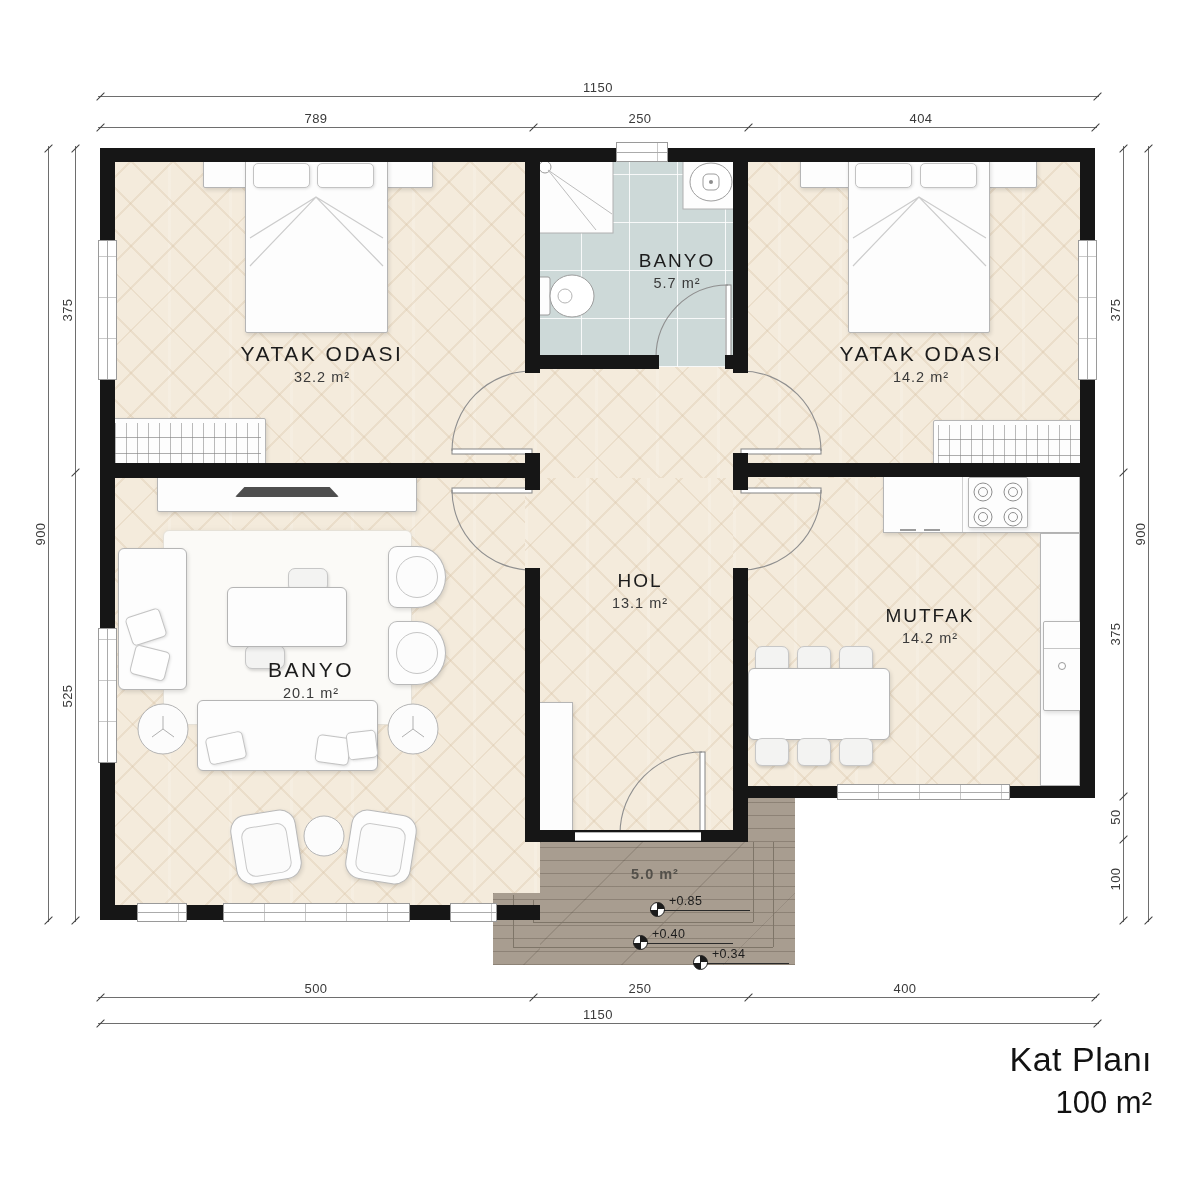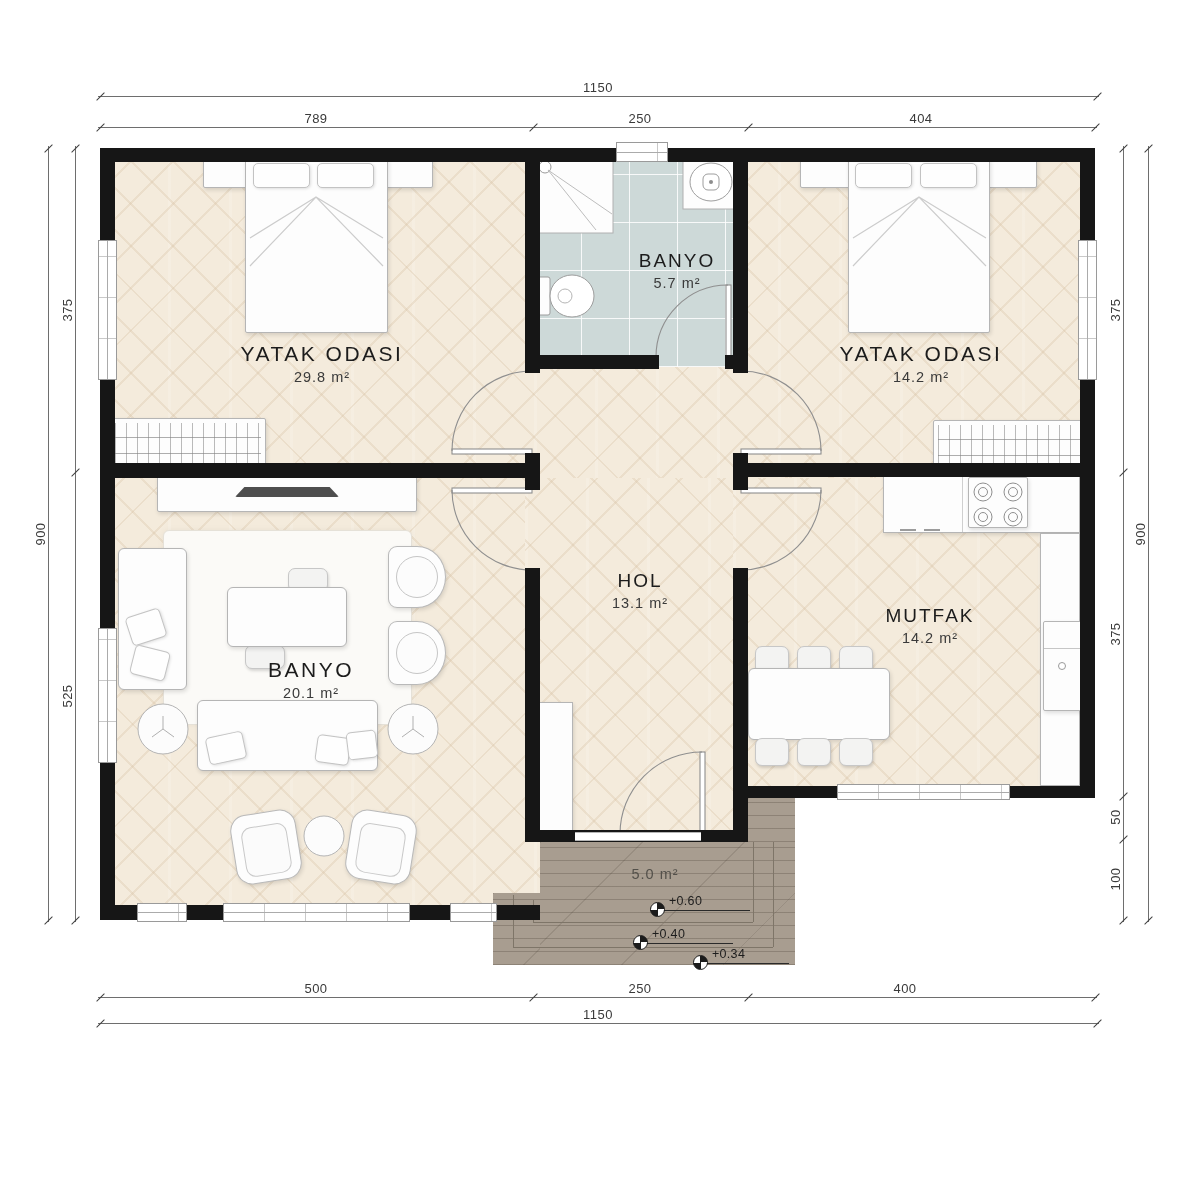--- a/index.html
+++ b/index.html
@@ -49,21 +49,21 @@
     border-radius:10px 55% 55% 10px;box-shadow:1px 2px 4px rgba(0,0,0,.13);}
   .cushion{position:absolute;background:#fcfcfc;border:1px solid #c6c6c6;border-radius:50%;}
   .lounge{position:absolute;background:#fdfdfd;border:1.5px solid #b9b9b9;border-radius:16px;box-sizing:border-box;
           box-shadow:1px 2px 4px rgba(0,0,0,.13);}
   .lcush{position:absolute;background:#fbfbfb;border:1px solid #c9c9c9;border-radius:10px;}
   
   .room-label{position:absolute;transform:translateX(-50%);text-align:center;color:#1c1c1c;}
   .rname{font-size:21px;letter-spacing:2.5px;white-space:nowrap;}
   .rname-sm{font-size:19px;letter-spacing:2px;white-space:nowrap;}
   .rarea{font-size:14.5px;letter-spacing:1px;color:#3a3a3a;margin-top:3px;}
-  .porch-label{position:absolute;transform:translateX(-50%);font-size:14.5px;color:#53504a;letter-spacing:1px;}
+  .porch-label{position:absolute;transform:translateX(-50%);font-size:14.5px;color:#53504a;letter-spacing:1px;font-weight:bold;}
   
   .dl{position:absolute;background:#6e6e6e;}
   .tick{position:absolute;width:11px;height:1px;background:#3f3f3f;transform:rotate(-45deg);}
   .dlab{position:absolute;font-size:13px;color:#3a3a3a;transform:translateX(-50%);letter-spacing:.5px;white-space:nowrap;}
   .dlabv{position:absolute;font-size:13px;color:#3a3a3a;transform:translate(-50%,-50%) rotate(-90deg);letter-spacing:.5px;white-space:nowrap;}
   
   .elev{position:absolute;height:17px;border-bottom:1px solid #2a2a2a;display:flex;align-items:flex-end;gap:4px;}
   .esym{width:13px;height:13px;border-radius:50%;border:1px solid #1c1c1c;margin-bottom:-7px;flex:0 0 auto;
     background:conic-gradient(#1c1c1c 0 90deg,#ffffff 90deg 180deg,#1c1c1c 180deg 270deg,#ffffff 270deg 360deg);}
   .etxt{font-size:12.5px;color:#1d1d1d;margin-bottom:2px;letter-spacing:.3px;}
@@ -226,21 +226,21 @@
   <div class="winv" style="left:98px;top:628px;width:19px;height:135px;"></div>
   <div class="winv" style="left:1078px;top:240px;width:19px;height:140px;"></div>
   <div class="winh" style="left:137px;top:903px;width:50px;height:19px;"></div>
   <div class="winh" style="left:223px;top:903px;width:187px;height:19px;"></div>
   <div class="winh" style="left:450px;top:903px;width:47px;height:19px;"></div>
   <div class="winh" style="left:837px;top:784px;width:173px;height:16px;"></div>
   <div class="threshold" style="left:575px;top:832px;width:126px;height:9px;"></div>
 
   <div class="room-label" style="left:322px;top:342px;">
     <div class="rname">YATAK ODASI</div>
-    <div class="rarea">29.8 m²</div>
+    <div class="rarea">32.2 m²</div>
   </div>
   <div class="room-label" style="left:653px;top:250px;margin-left:24px;">
     <div class="rname-sm">BANYO</div>
     <div class="rarea">5.7 m²</div>
   </div>
   <div class="room-label" style="left:921px;top:342px;">
     <div class="rname">YATAK ODASI</div>
     <div class="rarea">14.2 m²</div>
   </div>
   <div class="room-label" style="left:311px;top:658px;">
@@ -252,21 +252,21 @@
     <div class="rarea">13.1 m²</div>
   </div>
   <div class="room-label" style="left:930px;top:605px;">
     <div class="rname-sm">MUTFAK</div>
     <div class="rarea">14.2 m²</div>
   </div>
   <div class="porch-label" style="left:655px;top:866px;">5.0 m²</div>
 
   <div class="elev" style="left:650px;top:893px;width:100px;">
     <span class="esym"></span>
-    <span class="etxt">+0.60</span>
+    <span class="etxt">+0.85</span>
   </div>
   <div class="elev" style="left:633px;top:926px;width:100px;">
     <span class="esym"></span>
     <span class="etxt">+0.40</span>
   </div>
   <div class="elev" style="left:693px;top:946px;width:96px;">
     <span class="esym"></span>
     <span class="etxt">+0.34</span>
   </div>
 
@@ -315,14 +315,18 @@
   <div class="tick" style="left:1118px;top:920px;"></div>
   <div class="dlabv" style="left:1115px;top:310px;">375</div>
   <div class="dlabv" style="left:1115px;top:634px;">375</div>
   <div class="dlabv" style="left:1115px;top:817px;">50</div>
   <div class="dlabv" style="left:1115px;top:879px;">100</div>
   <div class="dl" style="left:1148px;top:146px;width:1px;height:776px;"></div>
   <div class="tick" style="left:1143px;top:148px;"></div>
   <div class="tick" style="left:1143px;top:920px;"></div>
   <div class="dlabv" style="left:1140px;top:534px;">900</div>
 
+  <div class="title">
+    <div class="t1">Kat Planı</div>
+    <div class="t2">100 m²</div>
+  </div>
 
 </div>
 
 </body></html>

